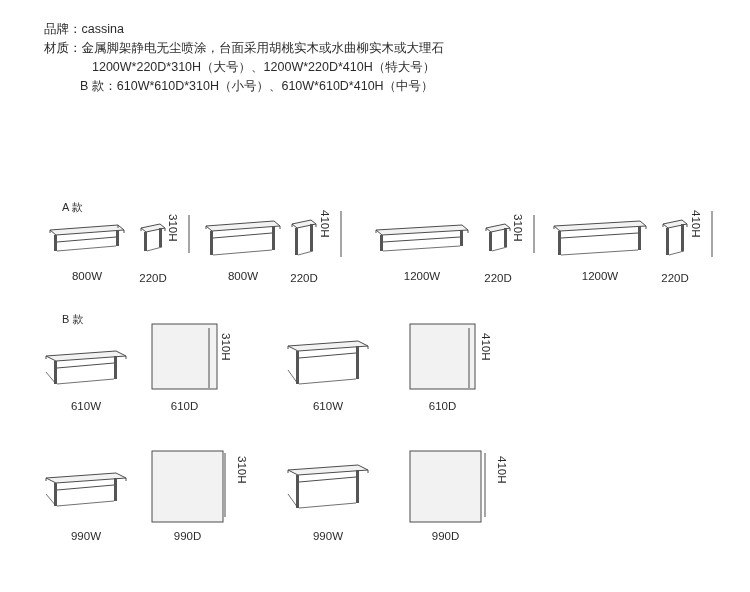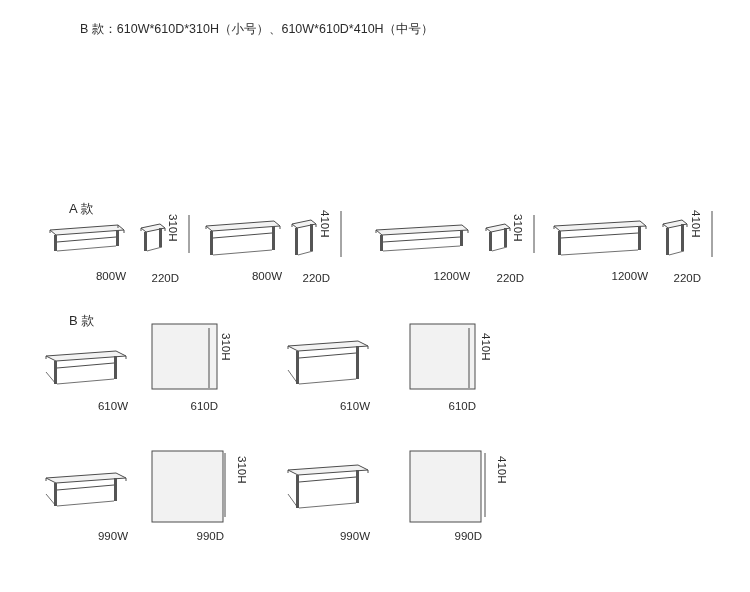--- a/index.html
+++ b/index.html
@@ -25,51 +25,53 @@
   }
   .spec-line {
     white-space: pre;
   }
   .spec-indent-1 { padding-left: 48px; }
   .spec-indent-2 { padding-left: 36px; }
   .spec-indent-3 { padding-left: 48px; }
 
   .group-label {
     position: absolute;
-    font-size: 13px;
+    font-size: 11px;
     color: #2b2b2b;
-    margin-left: 7px;
   }
   #label-a { left: 62px; top: 200px; }
   #label-b { left: 62px; top: 312px; }
 
   .fig {
     position: absolute;
   }
   .caption {
     position: absolute;
     font-size: 11.5px;
     color: #2b2b2b;
-    text-align: right;
+    text-align: center;
     white-space: nowrap;
   }
   .vlabel {
     position: absolute;
     font-size: 11.5px;
     color: #2b2b2b;
     white-space: nowrap;
     writing-mode: vertical-rl;
     letter-spacing: 0px;
   }
   svg { display: block; overflow: visible; }
 </style>
 </head>
 <body>
 
 <div class="spec-block">
+  <div class="spec-line">品牌：cassina</div>
+  <div class="spec-line">材质：金属脚架静电无尘喷涂，台面采用胡桃实木或水曲柳实木或大理石</div>
+  <div class="spec-line spec-indent-1">1200W*220D*310H（大号）、1200W*220D*410H（特大号）</div>
   <div class="spec-line spec-indent-2">B 款：610W*610D*310H（小号）、610W*610D*410H（中号）</div>
 </div>
 
 <div class="group-label" id="label-a">A 款</div>
 <div class="group-label" id="label-b">B 款</div>
 
 <div class="fig" style="left:48px; top:222px;">
   <svg width="78" height="34" viewBox="0 0 78 34">
     <polygon points="2,8 70,3 76,8 8,13" fill="#f2f2f2" stroke="#4d4d4d" stroke-width="1"></polygon>
     <line x1="2" y1="8" x2="2" y2="11" stroke="#4d4d4d" stroke-width="1"></line>

